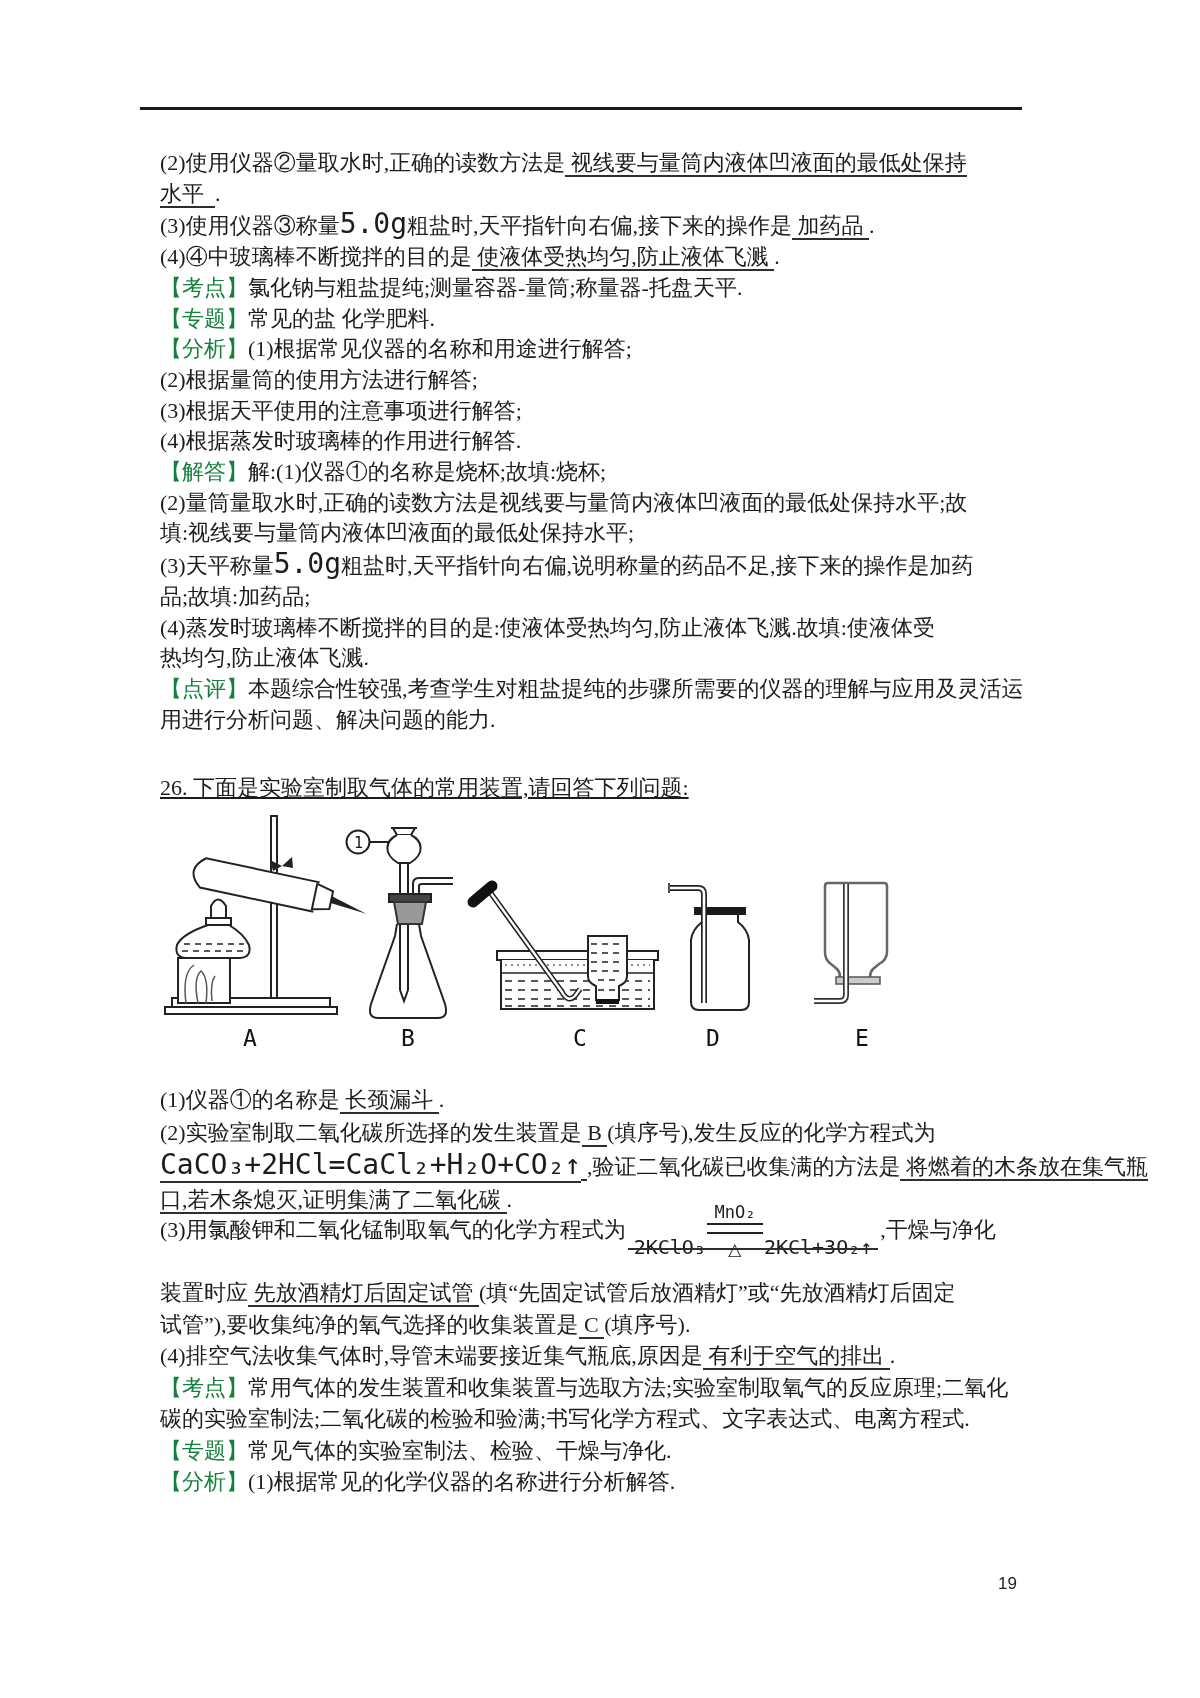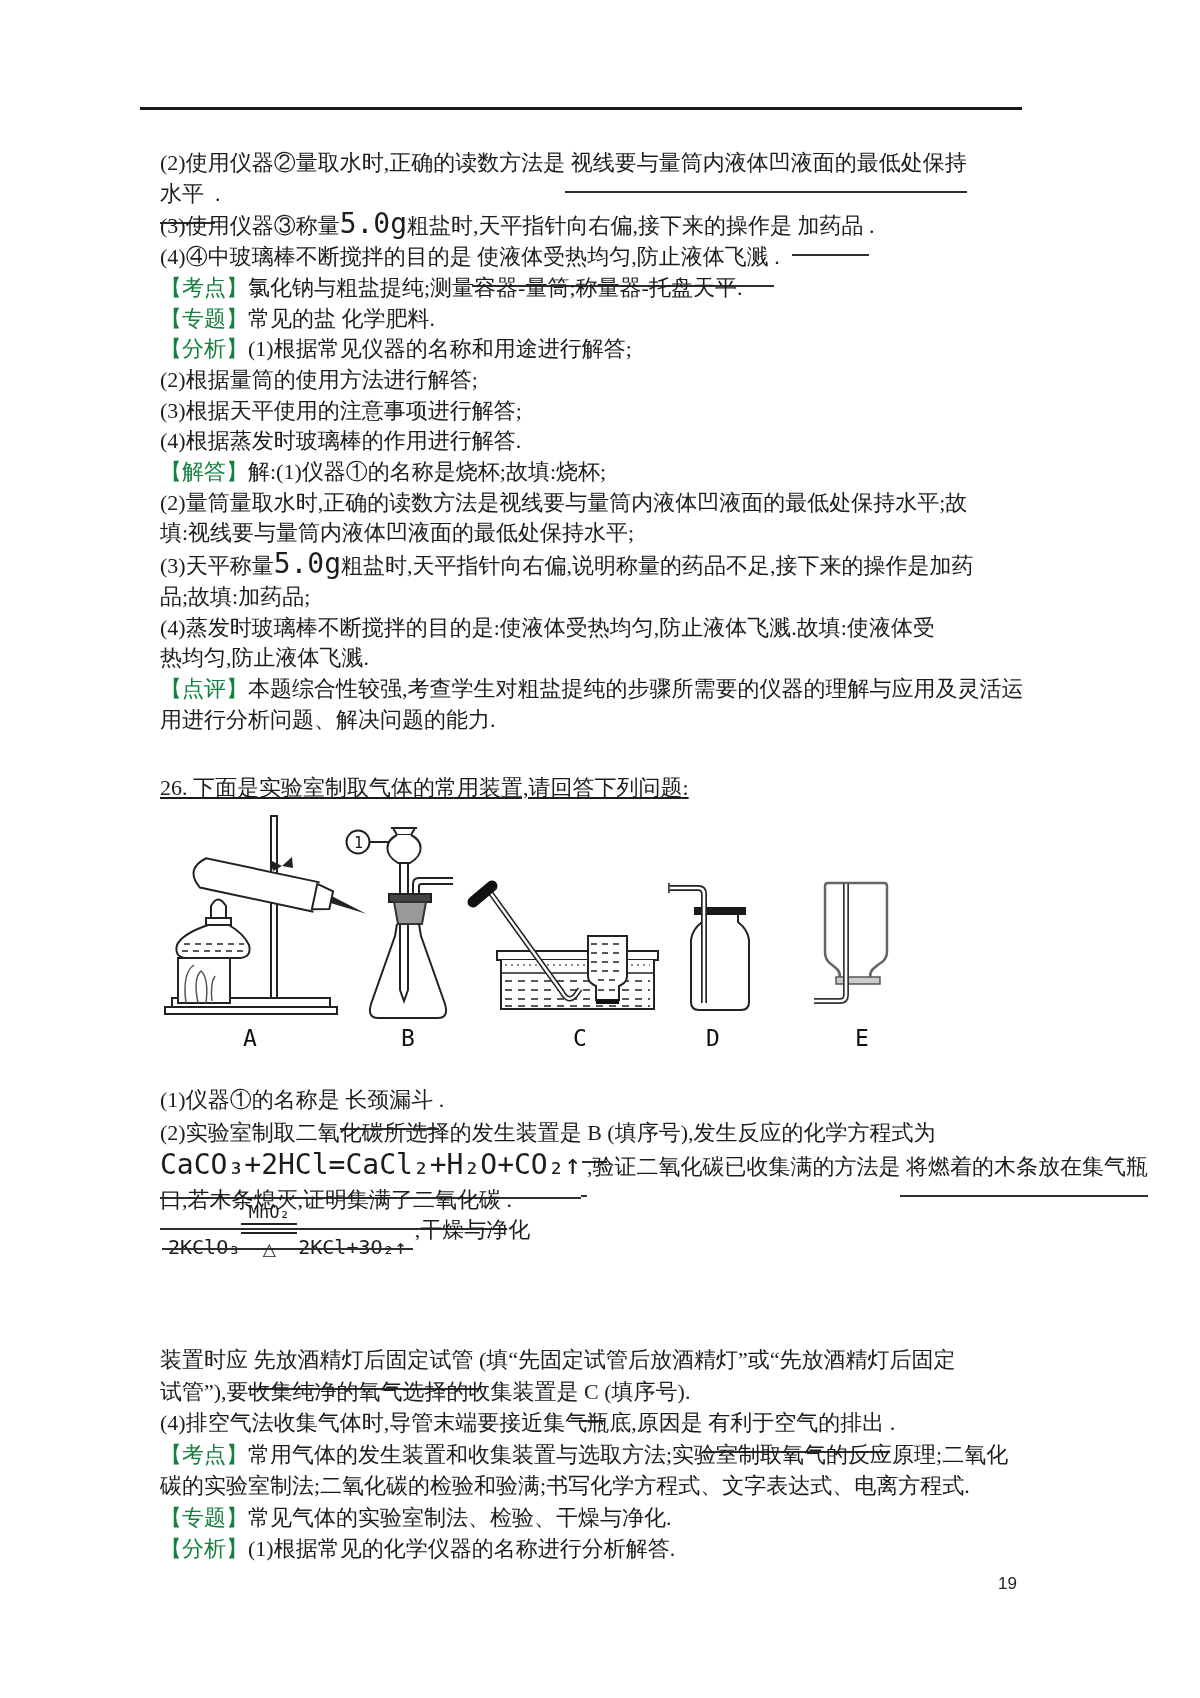--- a/index.html
+++ b/index.html
@@ -5,23 +5,23 @@
   html,body{margin:0;padding:0;}
   body{
     width:1200px;height:1698px;position:relative;background:#ffffff;
     font-family:"Liberation Serif", serif;color:#1c1c1c;overflow:hidden;
   }
   .divider{position:absolute;left:140px;top:107px;width:882px;height:3px;background:#1a1a1a;}
   .tblock{position:absolute;left:160px;width:900px;font-size:22px;white-space:pre;}
   #blk1{top:148px;line-height:30.7px;}
   #q26line{top:772px;line-height:31px;text-decoration:underline;}
   #blk2{top:1084px;line-height:32.6px;}
-  #blk3{top:1344px;line-height:31.5px;}
+  #blk3{top:1277px;line-height:31.5px;}
   .seg-blue{color:#15803d;}
-  .seg-ans{border-bottom:2px solid #2e2e2e;padding-bottom:16px;}
+  .seg-ans{border-bottom:2px solid #2e2e2e;padding-bottom:0px;}
   .seg-mono{font-family:"DejaVu Sans Mono","Liberation Mono",monospace;font-size:28px;}
   
   #eqline{
     position:absolute;left:160px;top:1196px;height:68px;width:900px;
     display:flex;align-items:center;font-size:22px;white-space:pre;
   }
   .rx{display:inline-flex;align-items:flex-end;position:relative;margin:0 2px;padding:0 6px;}
   .rx .fx{font-family:"DejaVu Sans Mono","Liberation Mono",monospace;font-size:20px;}
   .cond{display:flex;flex-direction:column;align-items:center;margin:0 1px;}
   .cond .above{font-family:"DejaVu Sans Mono","Liberation Mono",monospace;font-size:17px;line-height:20px;}
@@ -156,20 +156,21 @@
     <text class="flabel" x="248" y="238" text-anchor="middle">B</text>
     <text class="flabel" x="420" y="238" text-anchor="middle">C</text>
     <text class="flabel" x="553" y="238" text-anchor="middle">D</text>
     <text class="flabel" x="702" y="238" text-anchor="middle">E</text>
   </g>
 </svg>
 
 <div id="blk2" class="tblock"><div class="tl"><span>(1)仪器①的名称是</span><span class="seg-ans"> 长颈漏斗 </span><span>.</span></div><div class="tl"><span>(2)实验室制取二氧化碳所选择的发生装置是</span><span class="seg-ans"> B </span><span>(填序号),发生反应的化学方程式为</span></div><div class="tl"><span class="seg-mono seg-ans">CaCO₃+2HCl=CaCl₂+H₂O+CO₂↑</span><span class="seg-ans"> </span><span>,验证二氧化碳已收集满的方法是</span><span class="seg-ans"> 将燃着的木条放在集气瓶</span></div><div class="tl"><span class="seg-ans">口,若木条熄灭,证明集满了二氧化碳 </span><span>.</span></div></div>
 
 <div id="eqline">
+  <span>(3)用氯酸钾和二氧化锰制取氧气的化学方程式为</span>
   <span class="rx">
     <span class="fx">2KClO₃</span>
     <span class="cond">
       <span class="above">MnO₂</span>
       <span class="dbl"></span>
       <span class="below">△</span>
     </span>
     <span class="fx">2KCl+3O₂↑</span>
     <span class="rx-underline"></span>
   </span>

